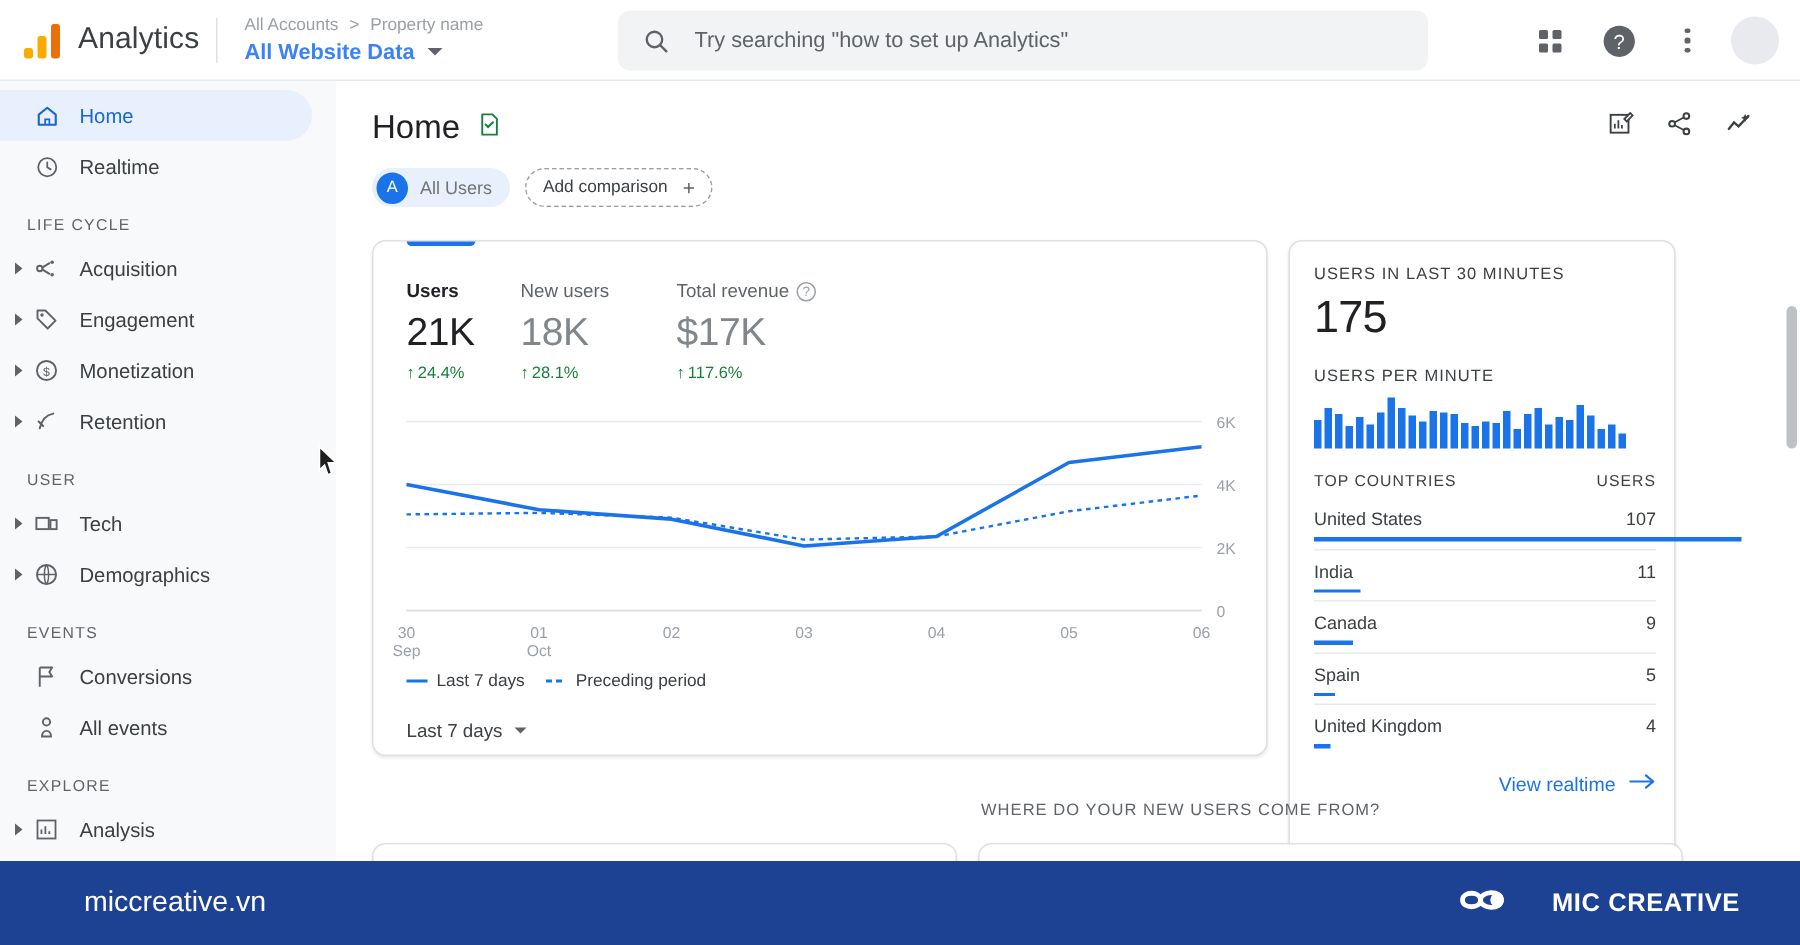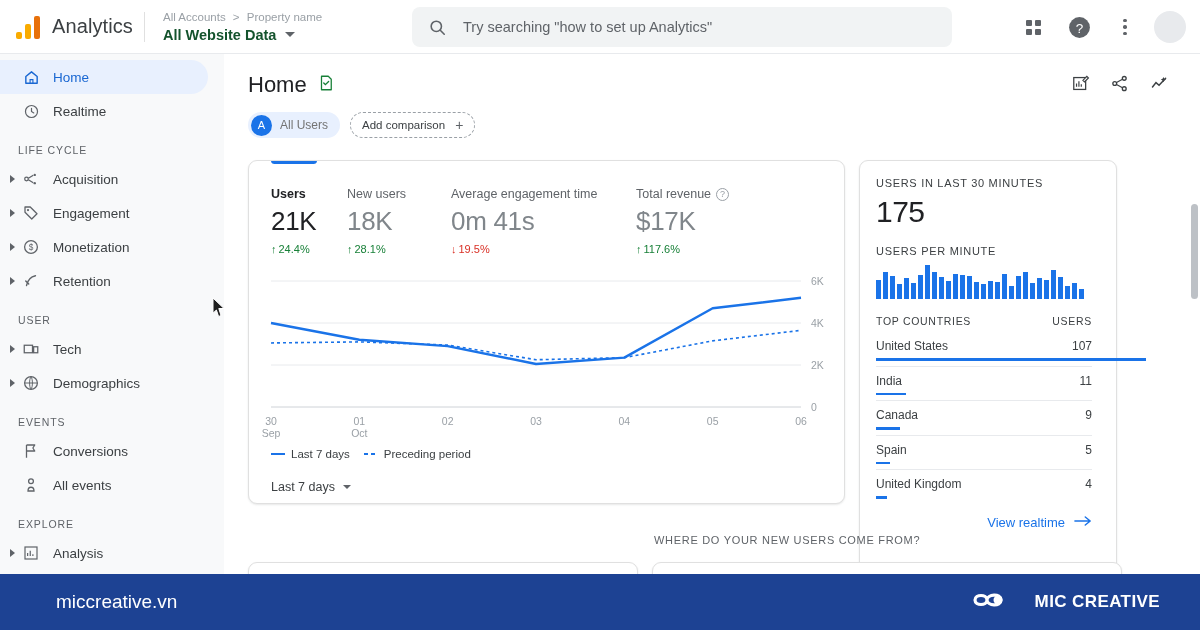--- a/index.html
+++ b/index.html
@@ -22,21 +22,21 @@
   .ga-b1 { left: 0; width: 6px; height: 7px; background: #f9ab00; border-radius: 50%; }
   .ga-b2 { left: 9px; width: 6px; height: 15px; background: #f9ab00; }
   .ga-b3 { left: 18px; width: 6px; height: 23px; background: #e8710a; }
   .brand {
     font-size: 20px; color: #3c4043; margin-left: 10px; letter-spacing: .1px;
   }
   .divider-v { width: 1px; height: 30px; background: #e0e0e0; margin: 0 18px 0 4px; }
   .breadcrumb-block { display: flex; flex-direction: column; justify-content: center; }
   .bc-top { font-size: 11.5px; color: #9aa0a6; line-height: 16px; }
   .bc-sep { margin: 0 4px; }
-  .bc-main { display: flex; align-items: center; font-size: 14.5px; color: #14532d; font-weight: bold; line-height: 20px; }
+  .bc-main { display: flex; align-items: center; font-size: 14.5px; color: #3b82f6; font-weight: bold; line-height: 20px; }
   .caret-down {
     width: 0; height: 0; margin-left: 9px;
     border-left: 5px solid transparent; border-right: 5px solid transparent;
     border-top: 5px solid #5f6368;
   }
   .search-box {
     position: absolute; left: 412px; top: 7px; width: 540px; height: 40px;
     background: #f1f3f4; border-radius: 8px; display: flex; align-items: center;
     padding: 0 16px;
   }
@@ -97,21 +97,21 @@
     border: 1px dashed #9aa0a6; border-radius: 14px; font-size: 11.5px; color: #3c4043;
   }
   .plus { font-size: 14px; color: #5f6368; line-height: 1; }
 
   .cards { display: flex; gap: 14px; padding: 22px 24px 0 24px; }
   .card {
     background: #fff; border: 1px solid #e0e0e0; border-radius: 9px;
     box-shadow: 0 1px 2px rgba(60,64,67,.12);
   }
   .card-left { width: 597px; height: 344px; position: relative; overflow: hidden; }
-  .card-right { width: 258px; height: 416px; padding: 16px 24px 0 16px; position: relative; }
+  .card-right { width: 258px; height: 416px; padding: 16px 12px 0 16px; position: relative; }
 
   .tab-indicator {
     position: absolute; top: -4px; left: 22px; width: 46px; height: 7px;
     background: #1a73e8; border-radius: 4px;
   }
   .metrics { display: flex; padding: 26px 0 0 22px; }
   .metric { flex: 0 0 auto; }
   .m-users { width: 76px; }
   .m-new { width: 104px; }
   .m-eng { width: 185px; }
@@ -426,28 +426,20 @@
               <span>↑</span>
               <span>24.4%</span>
             </div>
           </div>
           <div class="metric m-new">
             <div class="m-label">New users</div>
             <div class="m-value">18K</div>
             <div class="m-delta up">
               <span>↑</span>
               <span>28.1%</span>
-            </div>
-          </div>
-          <div class="metric m-eng">
-            <div class="m-label">Average engagement time</div>
-            <div class="m-value">0m 41s</div>
-            <div class="m-delta down">
-              <span>↓</span>
-              <span>19.5%</span>
             </div>
           </div>
           <div class="metric m-rev">
             <div class="m-label">
               <span>Total revenue</span>
               <span class="help-c">?</span>
             </div>
             <div class="m-value">$17K</div>
             <div class="m-delta up">
               <span>↑</span>

